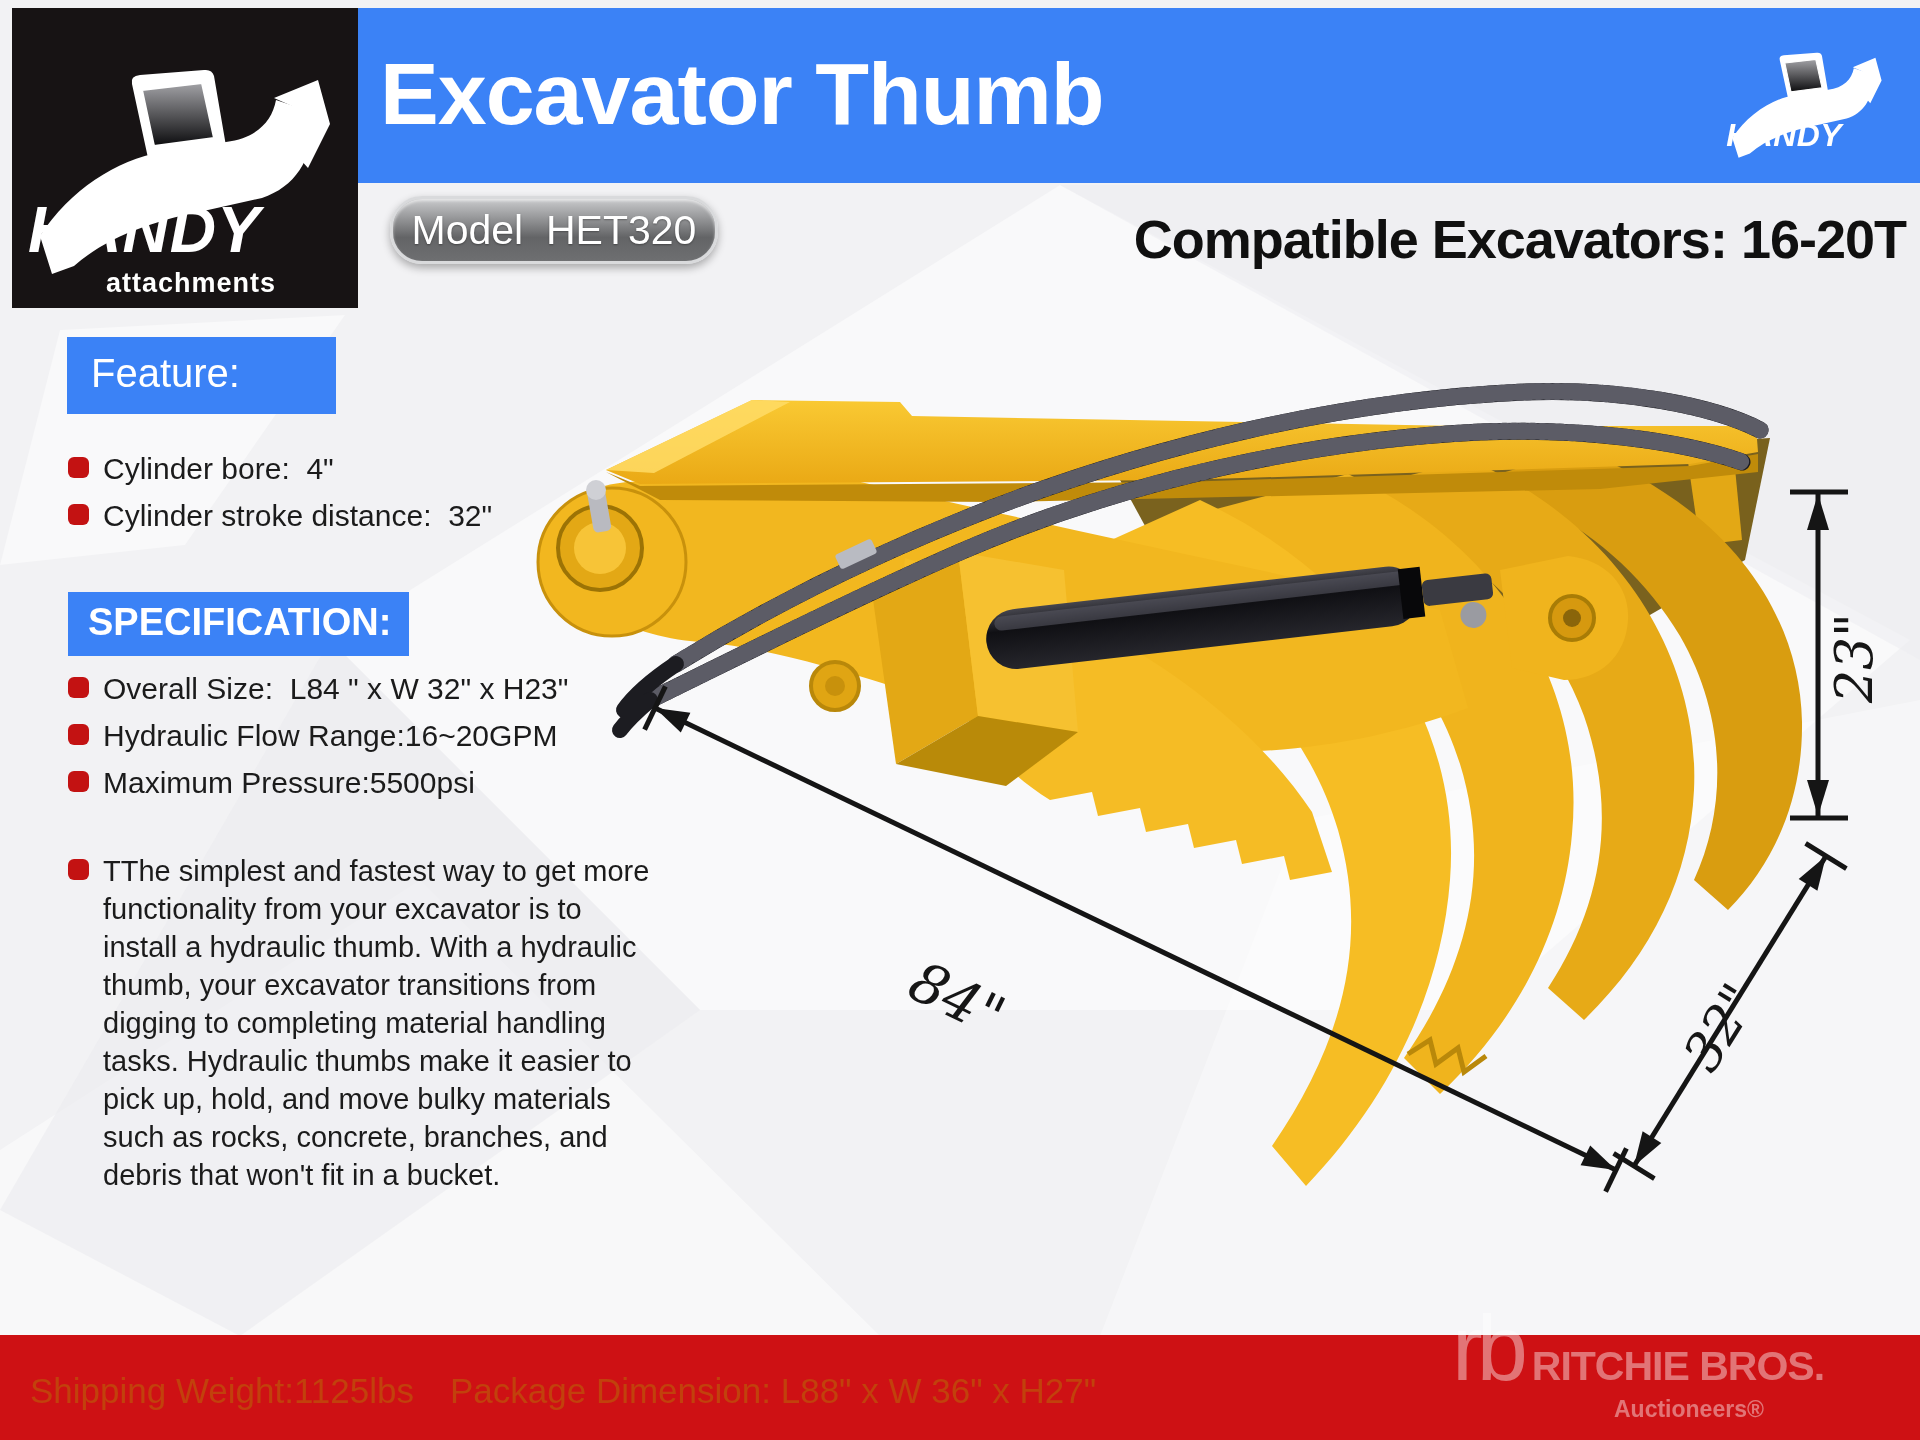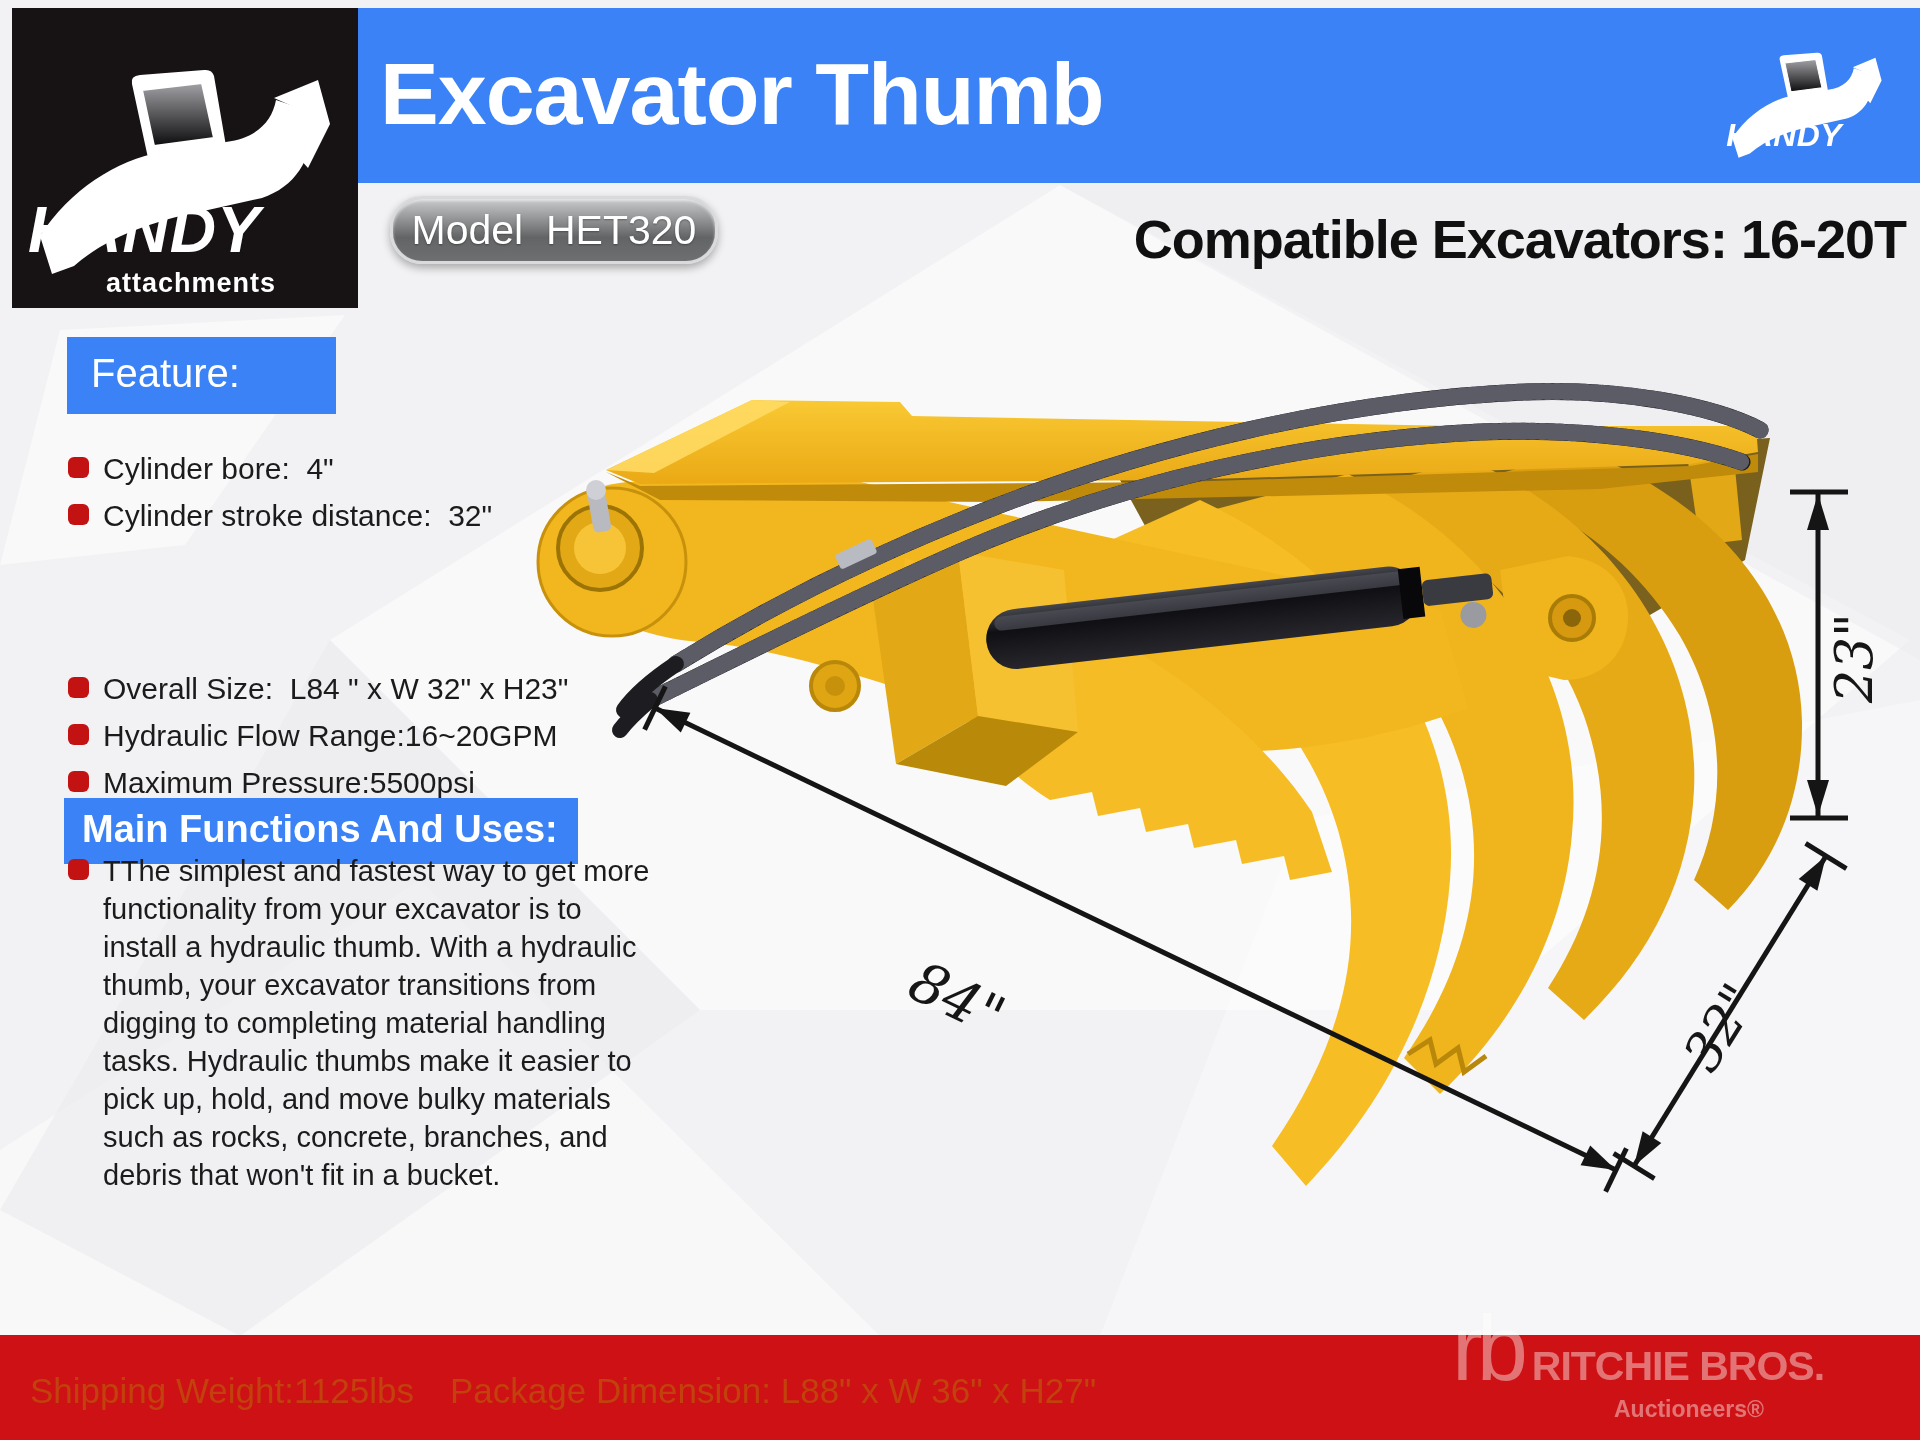--- a/index.html
+++ b/index.html
@@ -228,36 +228,36 @@
     <div class="b-row">
       <span class="bullet"></span>
       <span class="b-text">Cylinder bore:  4"</span>
     </div>
     <div class="b-row">
       <span class="bullet"></span>
       <span class="b-text">Cylinder stroke distance:  32"</span>
     </div>
   </div>
 
+  <div class="black-h h-spec">SPECIFICATION:</div>
   <div class="blist spec-list">
     <div class="b-row">
       <span class="bullet"></span>
       <span class="b-text">Overall Size:  L84 " x W 32" x H23"</span>
     </div>
     <div class="b-row">
       <span class="bullet"></span>
       <span class="b-text">Hydraulic Flow Range:16~20GPM</span>
     </div>
     <div class="b-row">
       <span class="bullet"></span>
       <span class="b-text">Maximum Pressure:5500psi</span>
     </div>
   </div>
 
-  <div class="black-h h-funcs">Main Functions And Uses:</div>
   <div class="blist funcs-para">
     <span class="bullet"></span>
     <span class="b-text">TThe simplest and fastest way to get more functionality from your excavator is to install a hydraulic thumb. With a hydraulic thumb, your excavator transitions from digging to completing material handling tasks. Hydraulic thumbs make it easier to pick up, hold, and move bulky materials such as rocks, concrete, branches, and debris that won't fit in a bucket.</span>
   </div>
 
   <div class="footer-bar"></div>
   <div class="footer-text">
     <span>Shipping Weight:1125lbs</span>
     <span>Package Dimension: L88" x W 36" x H27"</span>
   </div>

